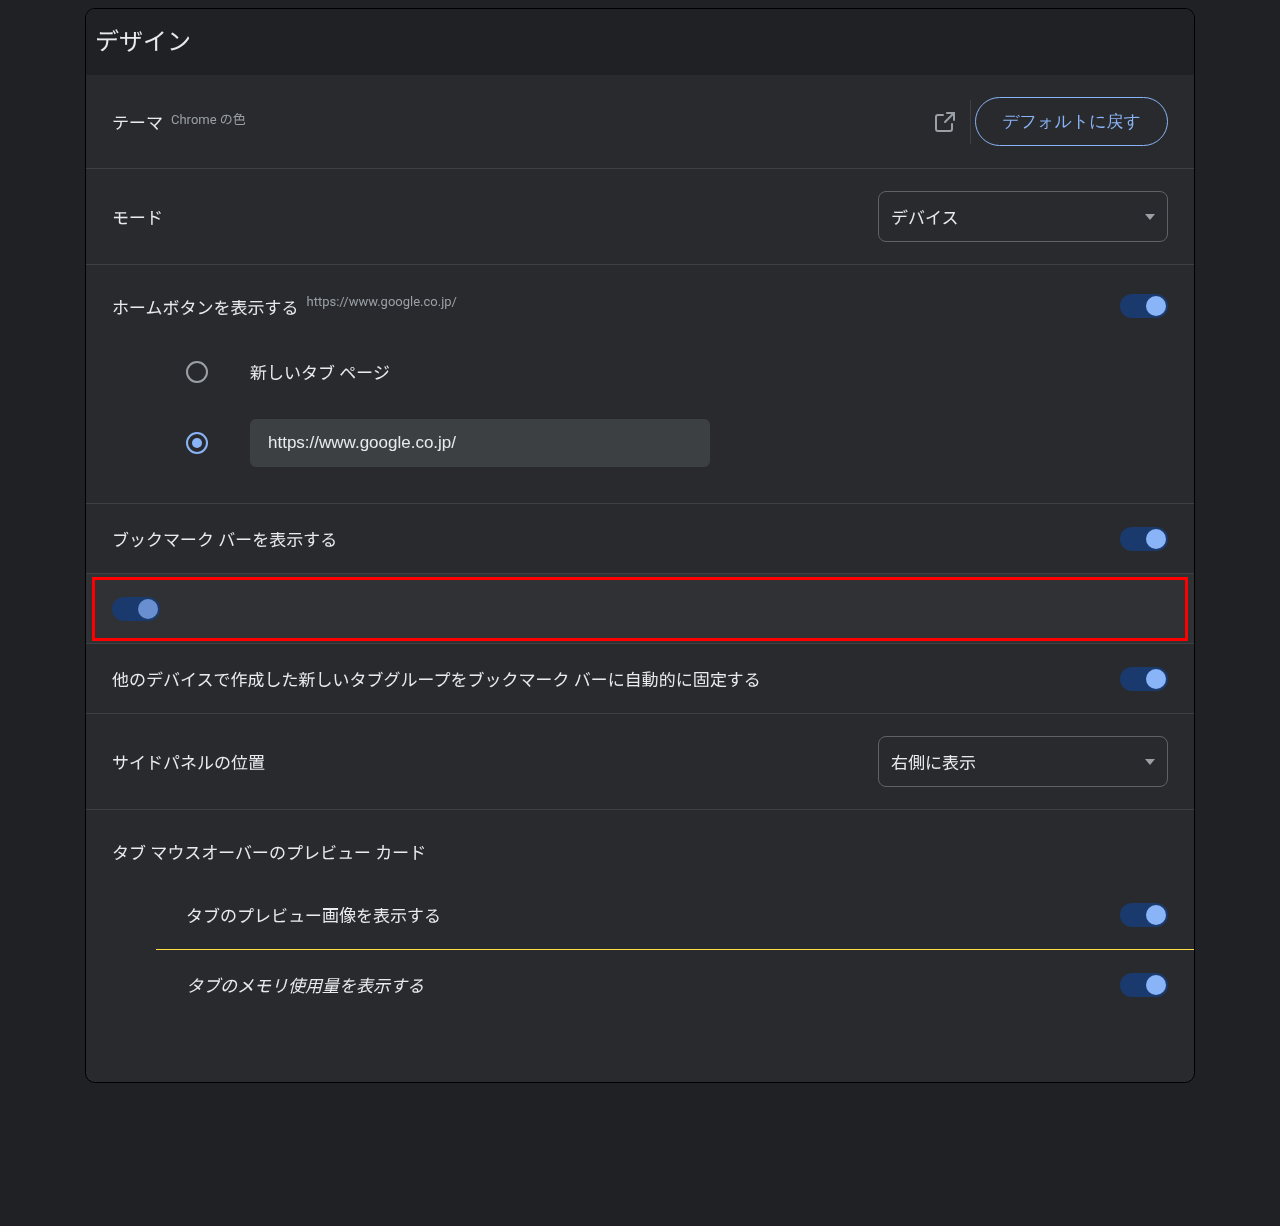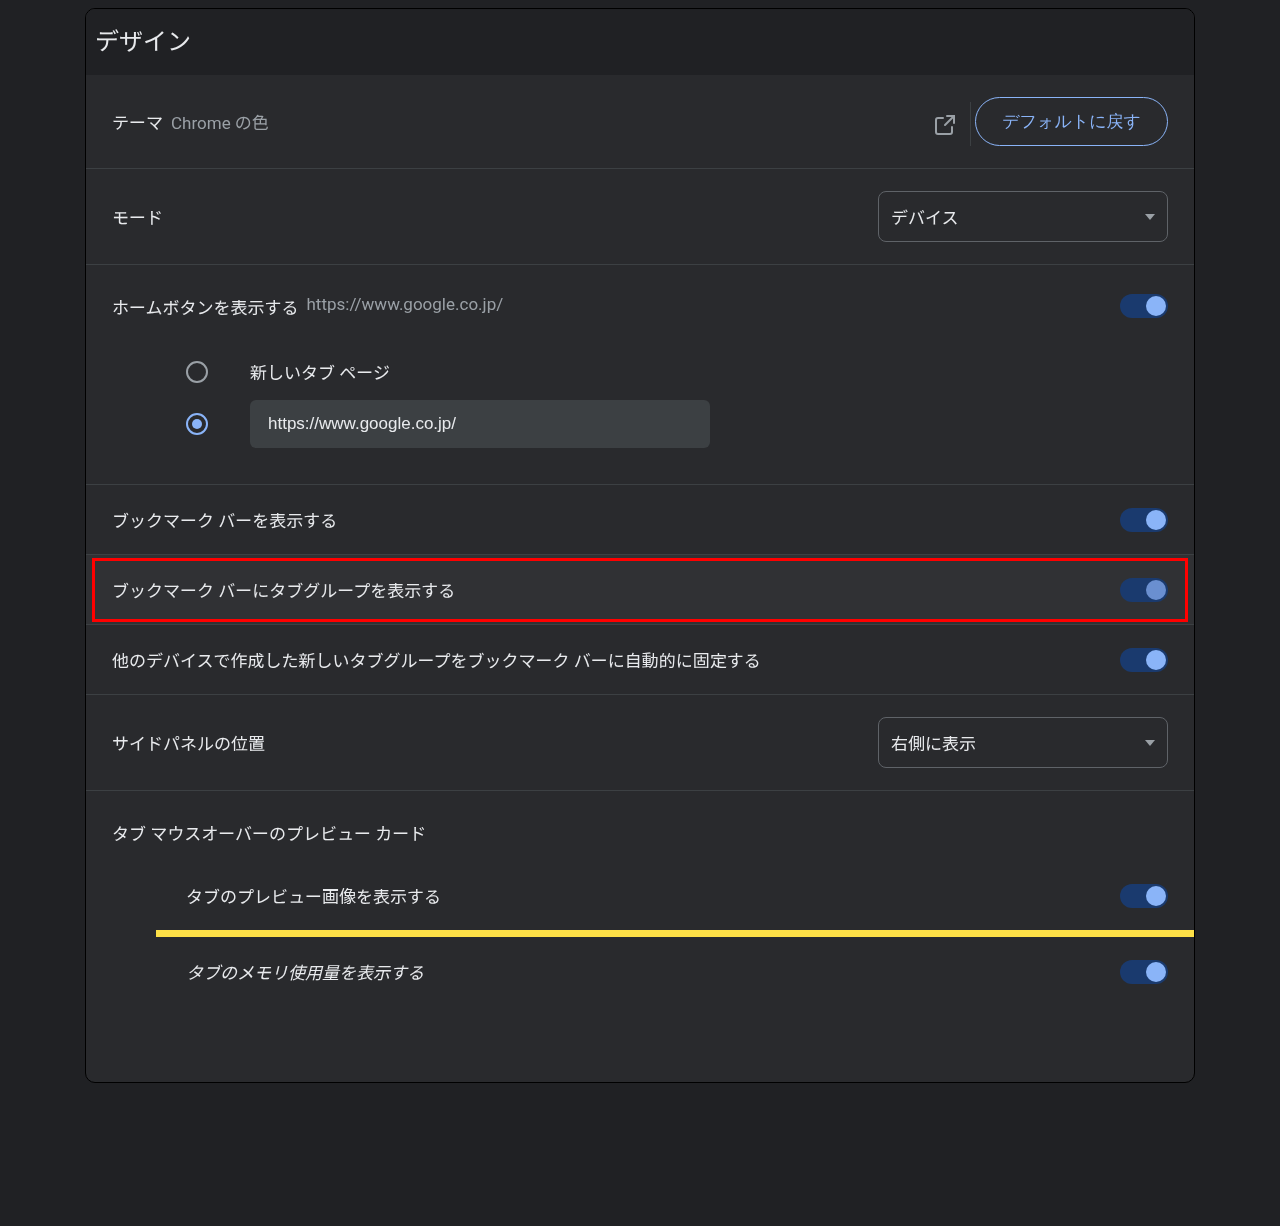--- a/index.html
+++ b/index.html
@@ -36,24 +36,24 @@
     padding: 22px 26px;
     min-height: 70px;
     border-bottom: 1px solid #3c4043;
   }
   .row-left {
     display: flex;
     flex-direction: row;
     gap: 8px;
   }
   .row-left .title { color: #e8eaed; }
-  .row-left .subtitle { color: #9aa0a6; font-size: 17px; }
+  .row-left .subtitle { color: #9aa0a6; font-size: 13px; }
   .row-right {
     display: flex;
-    align-items: flex-end;
+    align-items: center;
     gap: 4px;
   }
 
   
   .ext-icon {
     width: 42px; height: 42px;
     display: inline-flex; align-items: center; justify-content: center;
     color: #9aa0a6;
   }
   .ext-icon svg { width: 24px; height: 24px; stroke: currentColor; fill: none; }
@@ -109,21 +109,21 @@
     border-radius: 50%;
     background: #8ab4f8;
   }
   .toggle.dim::after { background: #6a8fd0; }
 
   
   .home-options {
     padding: 24px 26px 36px 100px;
     display: flex;
     flex-direction: column;
-    gap: 16px;
+    gap: 35px;
     border-bottom: 1px solid #3c4043;
     justify-content: space-between;
   }
   .radio-row {
     display: flex;
     align-items: center;
     gap: 42px;
   }
   .radio {
     width: 22px; height: 22px;
@@ -172,21 +172,21 @@
 
   
   .sub-rows {
     padding-left: 70px;
   }
   .sub-row {
     display: flex;
     align-items: center;
     justify-content: space-between;
     padding: 22px 26px 22px 30px;
-    border-bottom: 7px solid #fde047;
+    border-bottom: 1px solid #fde047;
   }
   .sub-row:last-child { border-bottom: none; font-style: italic; }
 
   .nob { border-bottom: none; }
 </style>
 </head>
 <body>
 
 <div class="panel">
 
@@ -247,23 +247,20 @@
     <div class="row-left">
       <div class="title">ブックマーク バーを表示する</div>
     </div>
     <div class="row-right">
       <div class="toggle"></div>
     </div>
   </div>
 
   <div class="highlight-wrap">
     <div class="row highlighted">
-      <div class="row-left">
-        <div class="title">ブックマーク バーにタブグループを表示する</div>
-      </div>
       <div class="row-right">
         <div class="toggle dim"></div>
       </div>
     </div>
     <div class="highlight-border"></div>
   </div>
 
   <div class="row">
     <div class="row-left">
       <div class="title">他のデバイスで作成した新しいタブグループをブックマーク バーに自動的に固定する</div>

